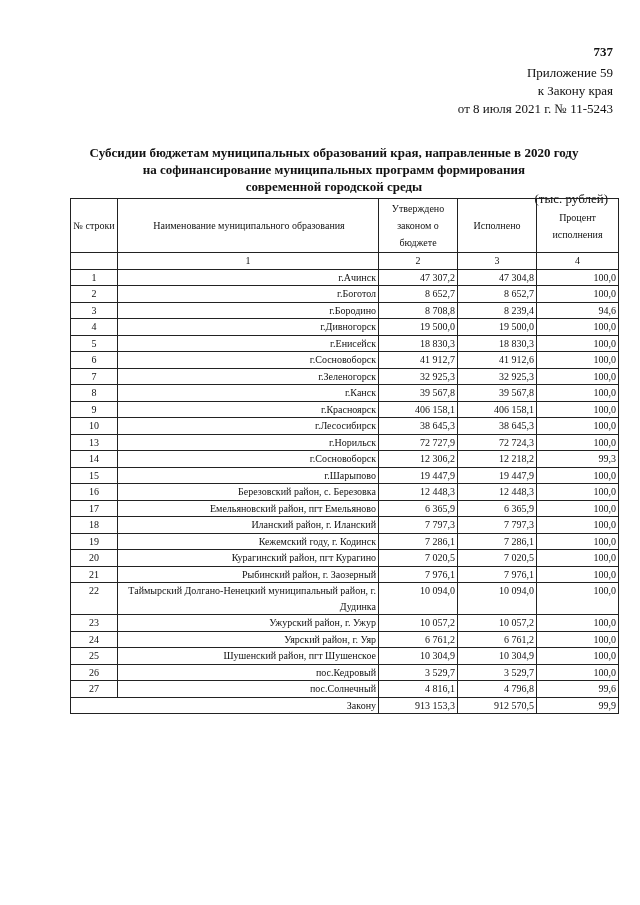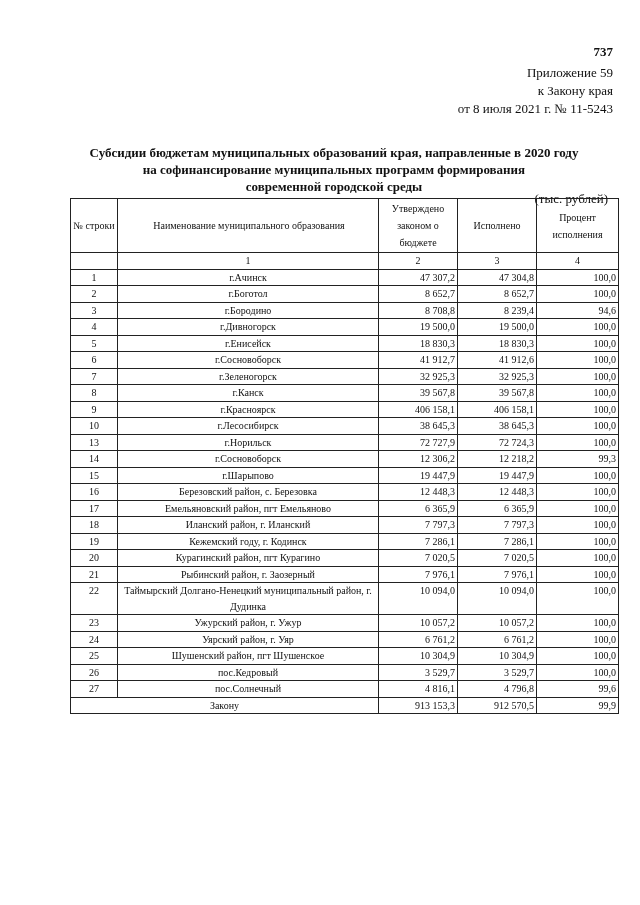--- a/index.html
+++ b/index.html
@@ -12,21 +12,21 @@
            font-size: 13px; font-weight: bold; line-height: 17px; }
   .units { position: absolute; top: 183px; right: 32px; font-size: 13px; margin-top: 8px; }
   table.main { position: absolute; top: 198px; left: 70px; width: 548px;
                border-collapse: collapse; font-size: 10px; table-layout: fixed; }
   table.main td, table.main th { border: 1px solid #222; padding: 0 2px; line-height: 15.5px; }
   table.main th { font-weight: normal; text-align: center; vertical-align: middle; line-height: 17px; }
   table.main th.name { text-align: center; padding-left: 4px; }
   .hdr-row th { height: 53px; }
   .idx-row td { text-align: center; height: 15.5px; }
   td.c-num { text-align: center; }
-  td.c-name { text-align: center; padding-left: 3px; }
+  td.c-name { text-align: right; padding-left: 3px; }
   td.c-val { text-align: right; }
   td.two-line { vertical-align: top; }
   tr.total td { }
 </style>
 </head>
 <body>
 
 <div class="pagenum">737</div>
 
 <div class="appendix">

